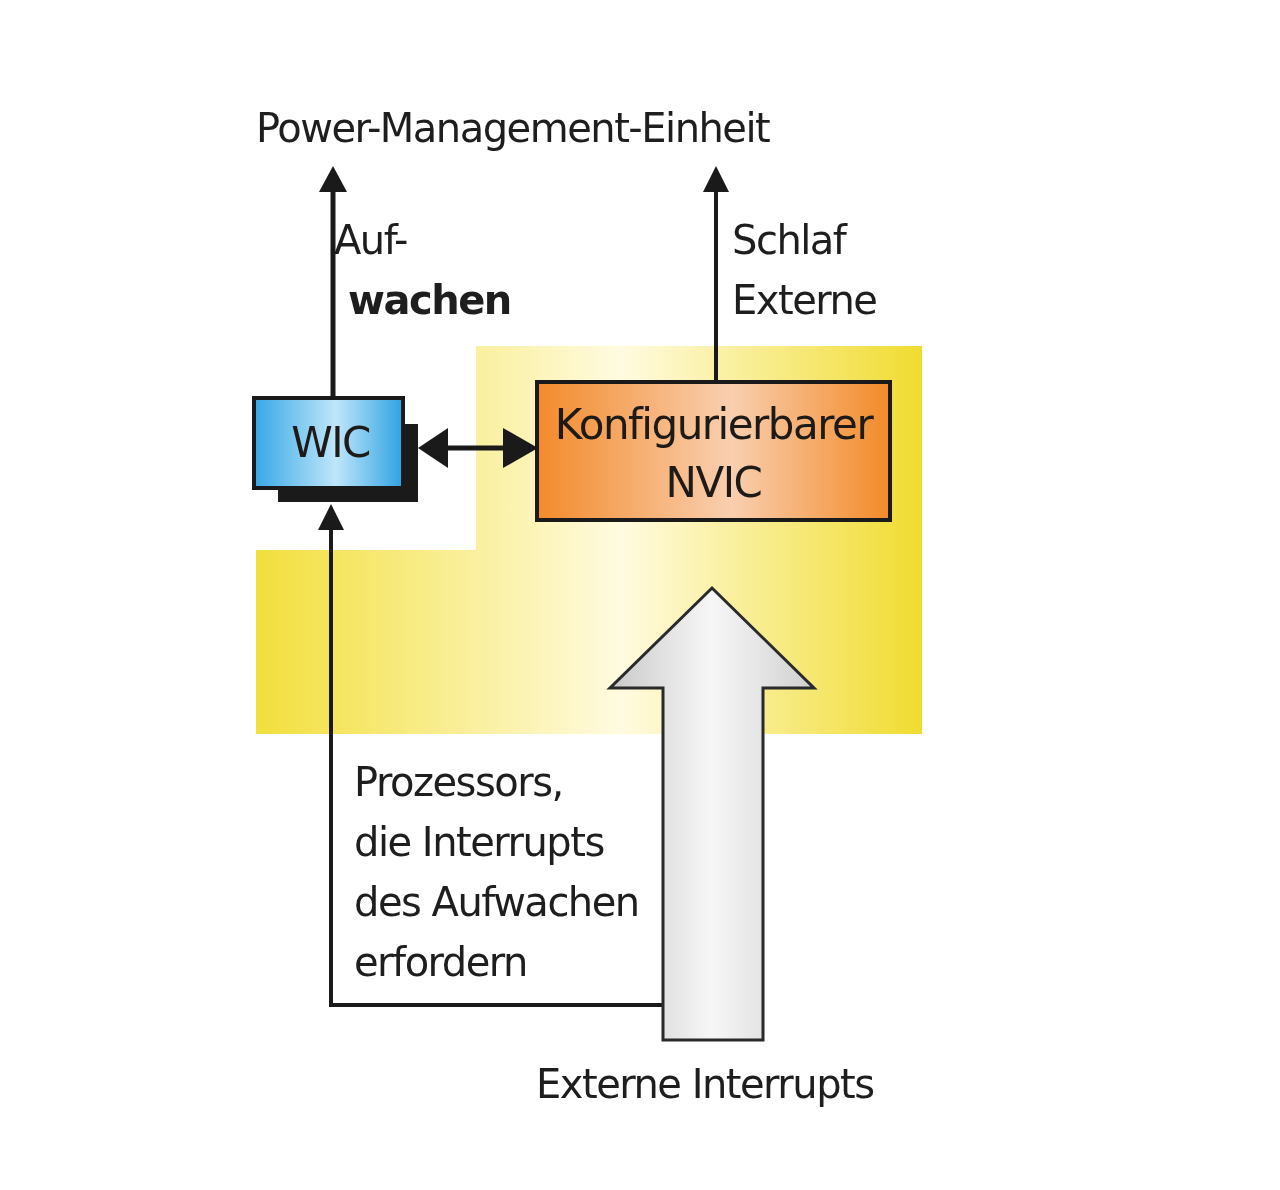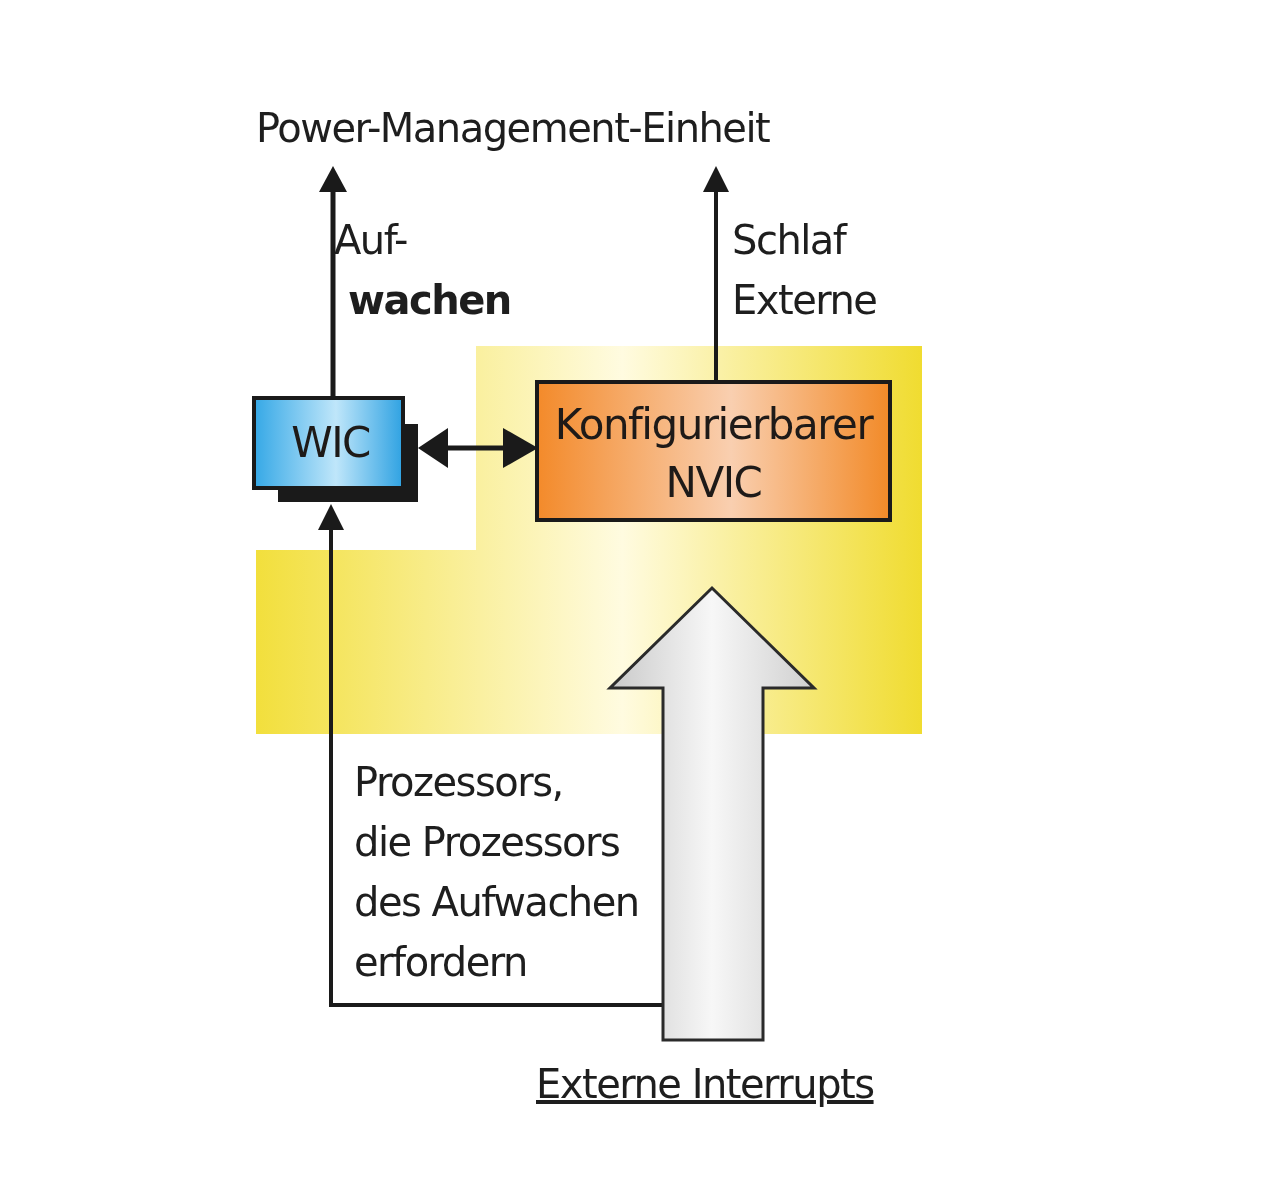--- a/index.html
+++ b/index.html
@@ -69,18 +69,18 @@
 <div class="lbl" style="left:732px; top:210px;">Schlaf</div>
 <div class="lbl" style="left:732px; top:270px;">Externe</div>
 
 <div class="box-text" style="left:254px; top:414px; width:153px;">WIC</div>
 
 <div class="box-text" style="left:537px; top:396px; width:353px;">Konfigurierbarer</div>
 <div class="box-text" style="left:537px; top:454px; width:353px;">NVIC</div>
 
 <div>
   <div class="lbl" style="left:354px; top:752px;">Prozessors,</div>
-  <div class="lbl" style="left:354px; top:812px;">die Prozessors</div>
+  <div class="lbl" style="left:354px; top:812px;">die Interrupts</div>
   <div class="lbl" style="left:354px; top:872px;">des Aufwachen</div>
   <div class="lbl" style="left:354px; top:932px;">erfordern</div>
 </div>
 
-<div class="lbl" style="left:536px; top:1054px;text-decoration:underline;">Externe Interrupts</div>
+<div class="lbl" style="left:536px; top:1054px;">Externe Interrupts</div>
 
 </body></html>

